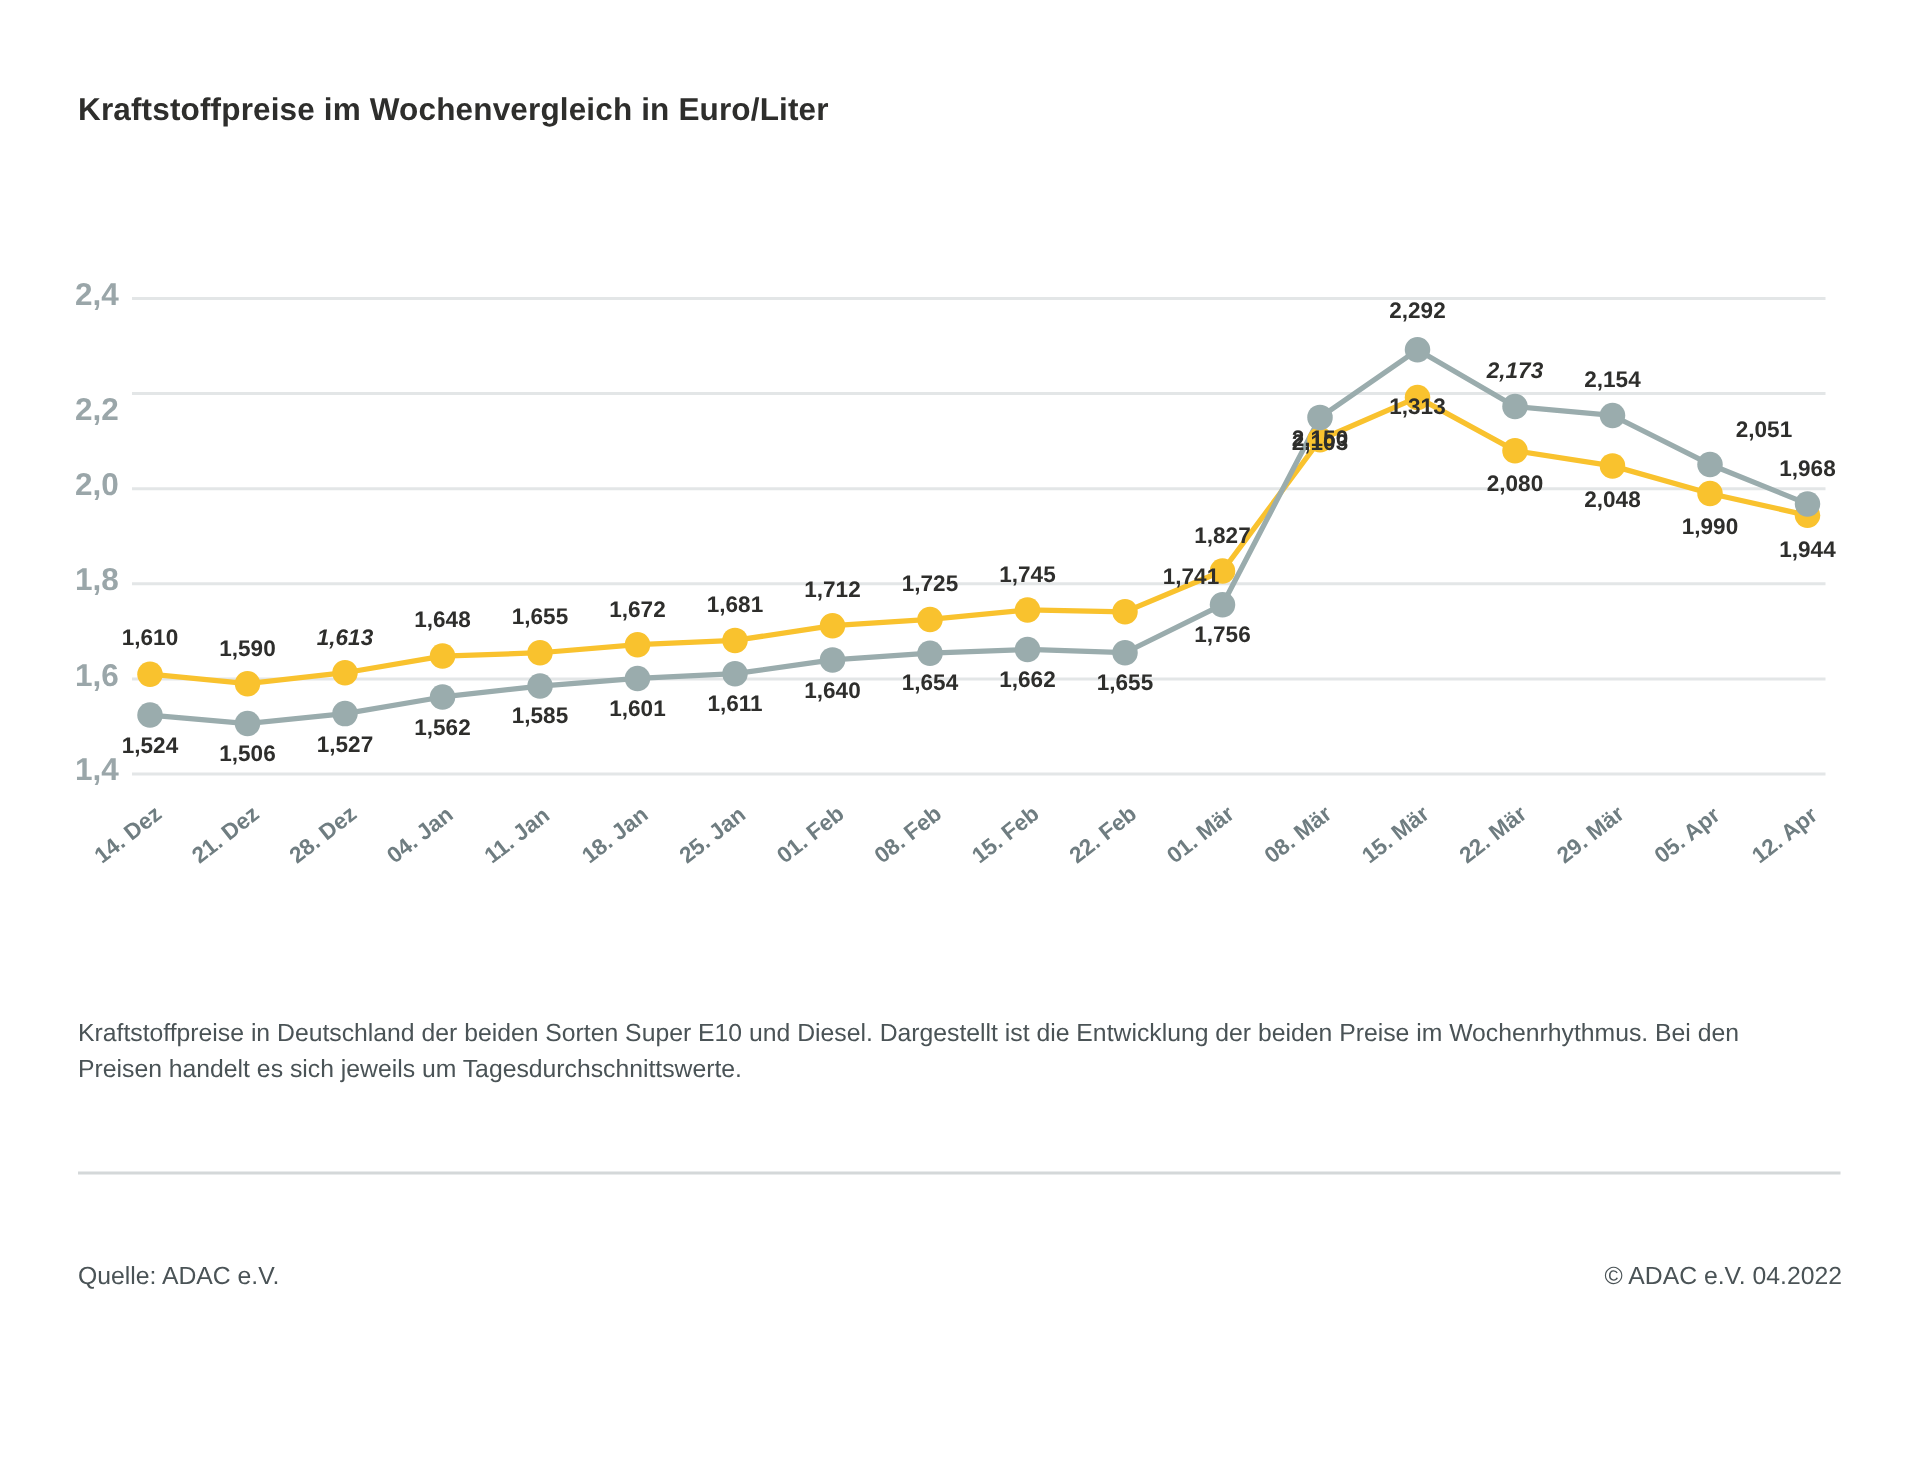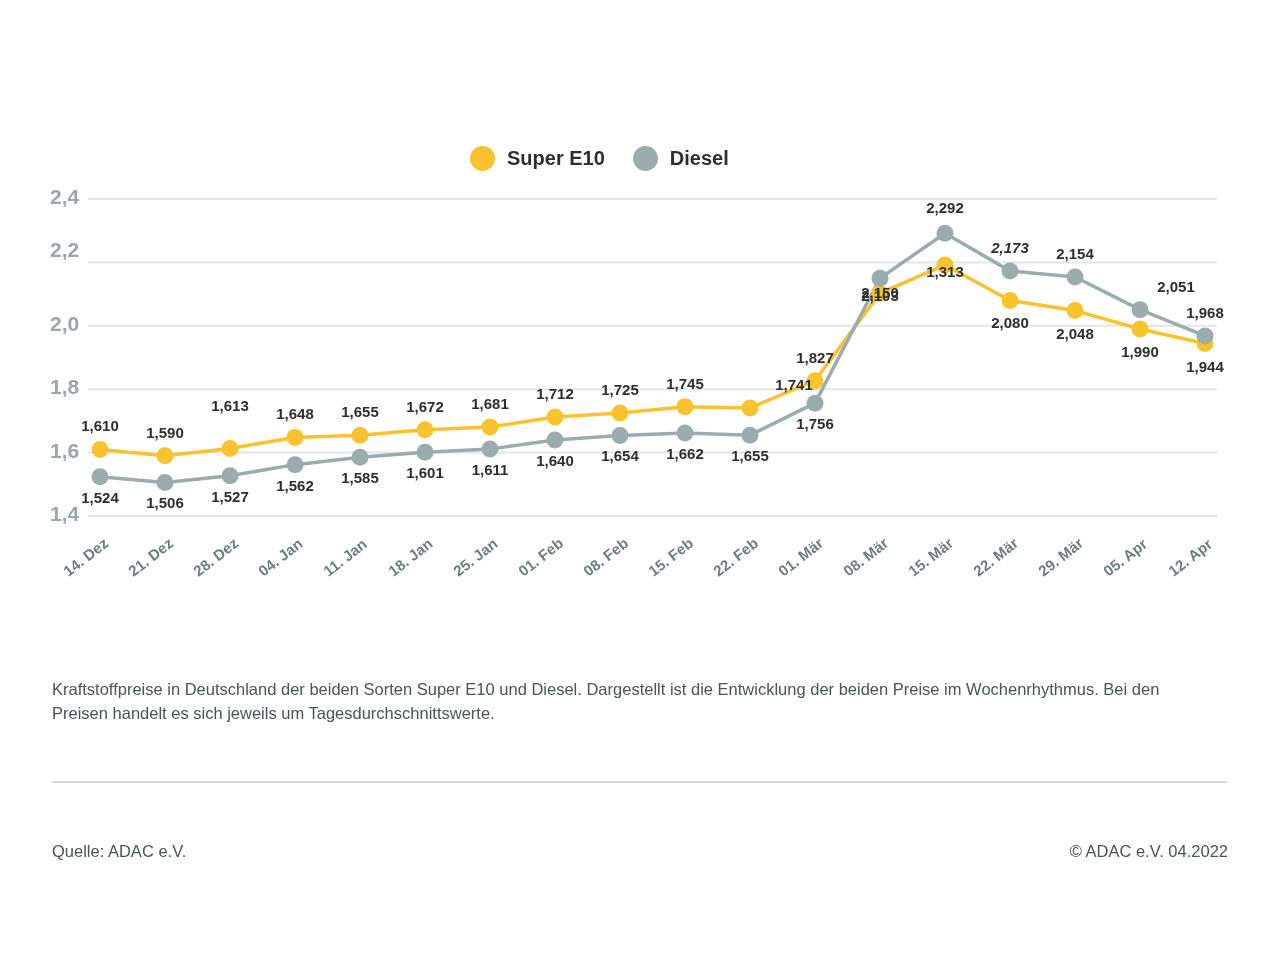--- a/index.html
+++ b/index.html
@@ -119,31 +119,22 @@
     top: 842px;
     font-size: 16.5px;
     color: #4a5356;
   }
 </style>
 </head>
 <body>
 
 <div class="page">
 
-
-  <div class="legend">
-    <div class="legend-item">
-      <span class="legend-dot" id="legend-dot-0" style="background: rgb(249, 194, 46);"></span>
-      <span class="legend-label">Super E10</span>
-    </div>
-    <div class="legend-item">
-      <span class="legend-dot" id="legend-dot-1" style="background: rgb(154, 172, 173);"></span>
-      <span class="legend-label">Diesel</span>
-    </div>
-  </div>
+  <div class="title">Kraftstoffpreise im Wochenvergleich in Euro/Liter</div>
+
 
   <svg class="plot" id="plot-svg" width="1280" height="974">
       <line x1="88" x2="1217" y1="516" y2="516" stroke="#e3e6e7" stroke-width="2"></line>
       <line x1="88" x2="1217" y1="452.59999999999997" y2="452.59999999999997" stroke="#e3e6e7" stroke-width="2"></line>
       <line x1="88" x2="1217" y1="389.19999999999993" y2="389.19999999999993" stroke="#e3e6e7" stroke-width="2"></line>
       <line x1="88" x2="1217" y1="325.79999999999995" y2="325.79999999999995" stroke="#e3e6e7" stroke-width="2"></line>
       <line x1="88" x2="1217" y1="262.3999999999999" y2="262.3999999999999" stroke="#e3e6e7" stroke-width="2"></line>
       <line x1="88" x2="1217" y1="199" y2="199" stroke="#e3e6e7" stroke-width="2"></line>
       <path d="M100 449.42999999999995 L165 455.7699999999999 L230 448.479 L295 437.384 L360 435.16499999999996 L425 429.776 L490 426.92299999999994 L555 417.096 L620 412.9749999999999 L685 406.63499999999993 L750 407.9029999999999 L815 380.64099999999996 L880 293.1489999999999 L945 264.9359999999999 L1010 300.43999999999994 L1075 310.58399999999995 L1140 328.96999999999997 L1205 343.552" fill="none" stroke="#f9c22e" stroke-width="3.5" stroke-linejoin="round" stroke-linecap="round"></path>
       <path d="M100 476.69199999999995 L165 482.39799999999997 L230 475.741 L295 464.64599999999996 L360 457.35499999999996 L425 452.28299999999996 L490 449.11299999999994 L555 439.92 L620 435.48199999999997 L685 432.946 L750 435.16499999999996 L815 403.14799999999997 L880 278.25 L945 233.23600000000005 L1010 270.95899999999995 L1075 276.98199999999997 L1140 309.6329999999999 L1205 335.94399999999996" fill="none" stroke="#9aacad" stroke-width="3.5" stroke-linejoin="round" stroke-linecap="round"></path>
@@ -183,25 +174,25 @@
       <circle cx="1075" cy="276.98199999999997" r="8.5" fill="#9aacad"></circle>
       <circle cx="1140" cy="309.6329999999999" r="8.5" fill="#9aacad"></circle>
       <circle cx="1205" cy="335.94399999999996" r="8.5" fill="#9aacad"></circle>
     </svg>
 
   <div id="overlay">
       <div class="y-label" style="top: 502px;">1,4</div>
       <div class="y-label" style="top: 438.6px;">1,6</div>
       <div class="y-label" style="top: 375.2px;">1,8</div>
       <div class="y-label" style="top: 311.8px;">2,0</div>
-      <div class="y-label" style="top: 238px; text-align: center;">2,2</div>
+      <div class="y-label" style="top: 262px; text-align: center;">2,2</div>
       <div class="y-label" style="top: 185px;">2,4</div>
       <div class="pt-label" style="left: 100px; top: 417.43px;">1,610</div>
       <div class="pt-label" style="left: 165px; top: 423.77px;">1,590</div>
-      <div class="pt-label" style="left: 230px; top: 397px;">1,613</div>
+      <div class="pt-label" style="left: 230px; top: 417px; font-style: italic;">1,613</div>
       <div class="pt-label" style="left: 295px; top: 405.384px;">1,648</div>
       <div class="pt-label" style="left: 360px; top: 403.165px;">1,655</div>
       <div class="pt-label" style="left: 425px; top: 397.776px;">1,672</div>
       <div class="pt-label" style="left: 490px; top: 394.923px;">1,681</div>
       <div class="pt-label" style="left: 555px; top: 385.096px;">1,712</div>
       <div class="pt-label" style="left: 620px; top: 380.975px;">1,725</div>
       <div class="pt-label" style="left: 685px; top: 374.635px;">1,745</div>
       <div class="pt-label" style="left: 794px; top: 375.903px;">1,741</div>
       <div class="pt-label" style="left: 815px; top: 348.641px;">1,827</div>
       <div class="pt-label" style="left: 880px; top: 287.149px;">2,103</div>

